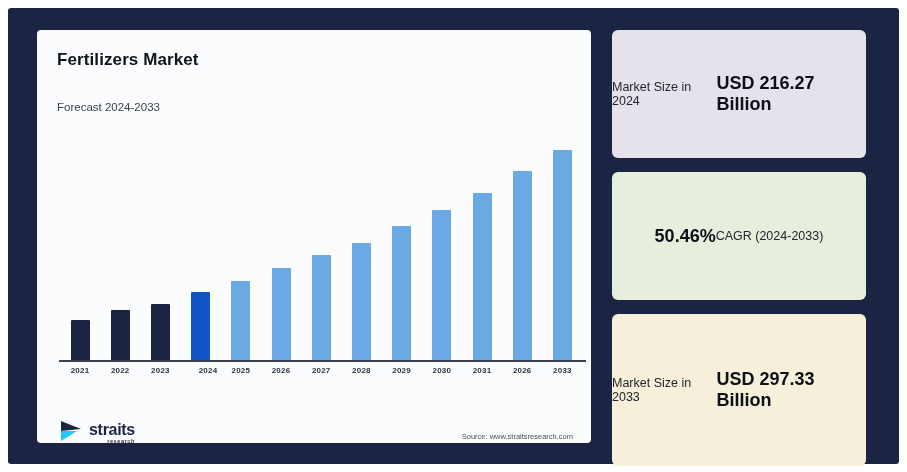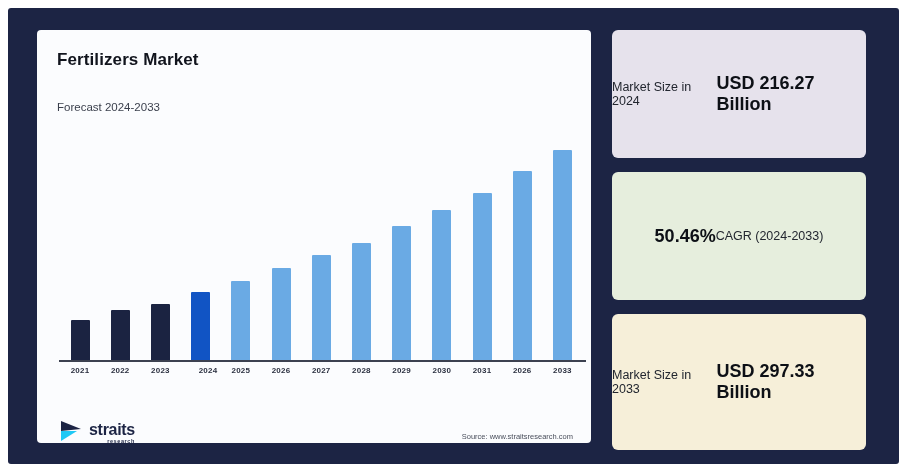--- a/index.html
+++ b/index.html
@@ -77,21 +77,21 @@
   }
   .card{
     position:absolute;left:0;width:254px;
     border-radius:6px;
     display:flex;flex-direction:row;
     align-items:center;justify-content:center;
     box-sizing:border-box;
   }
   #card-0{top:0px;height:128px;}
   #card-1{top:142px;height:128px;}
-  #card-2{top:284px;height:136px;}
+  #card-2{top:284px;height:152px;}
   .card-label{font-size:12.5px;color:#22262f;}
   .card-value{font-size:18px;font-weight:bold;color:#0d1016;}
   .gap-s{height:26px;}
 </style>
 </head>
 <body>
 
 <div class="frame">
 
   <div class="chart-card">

